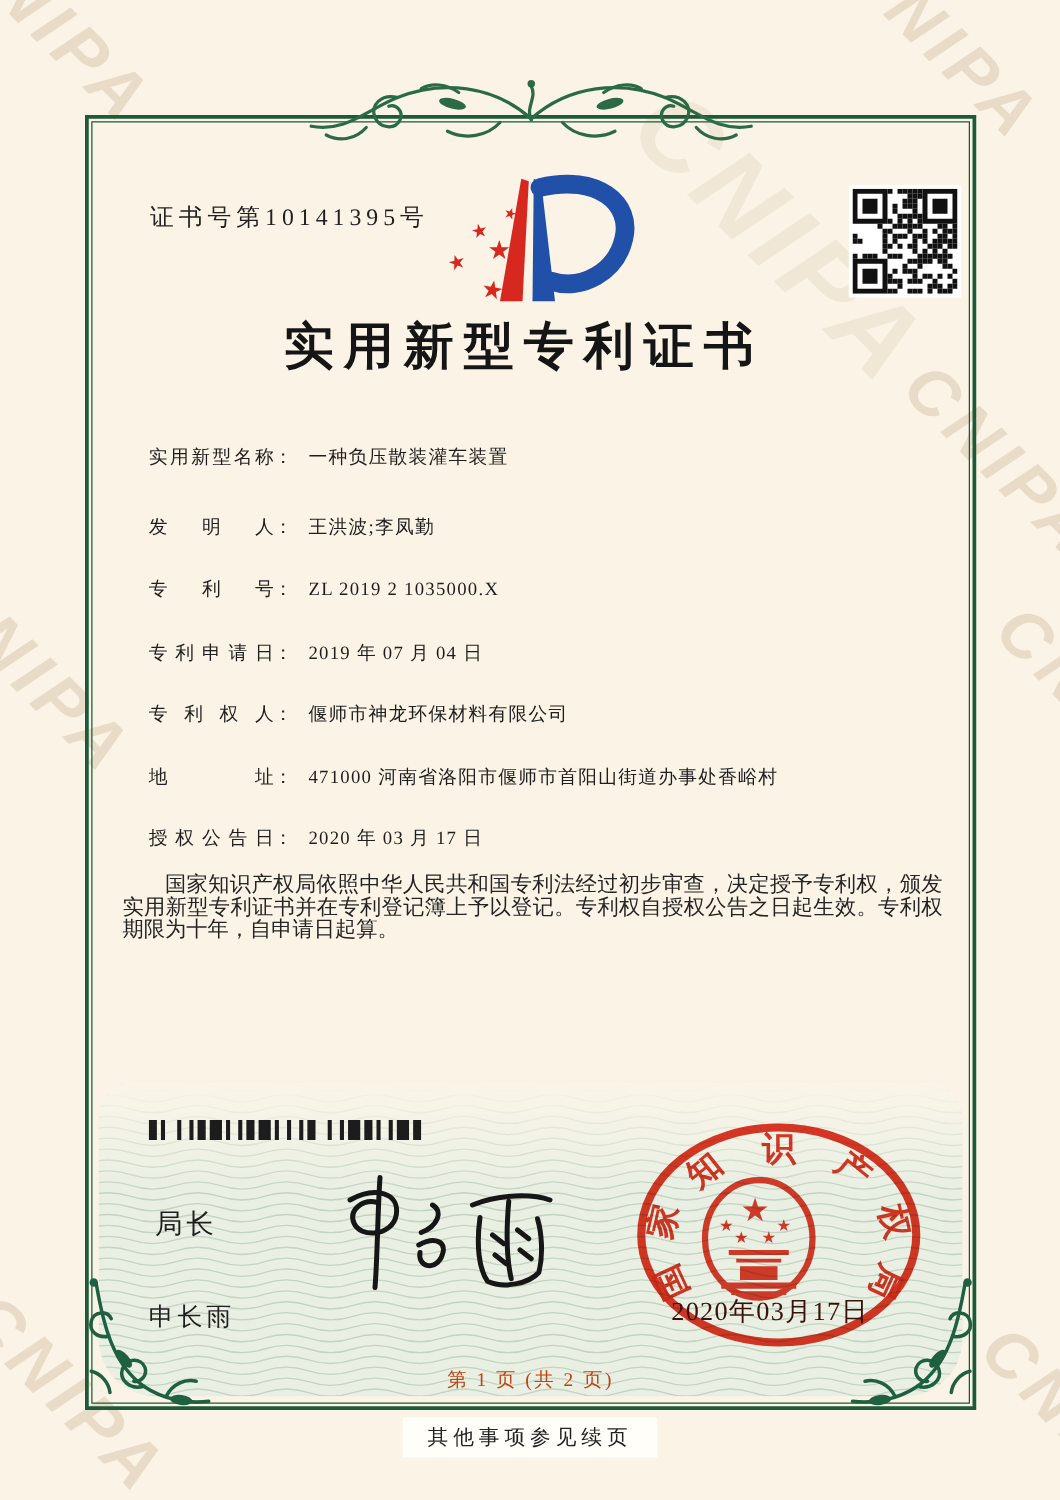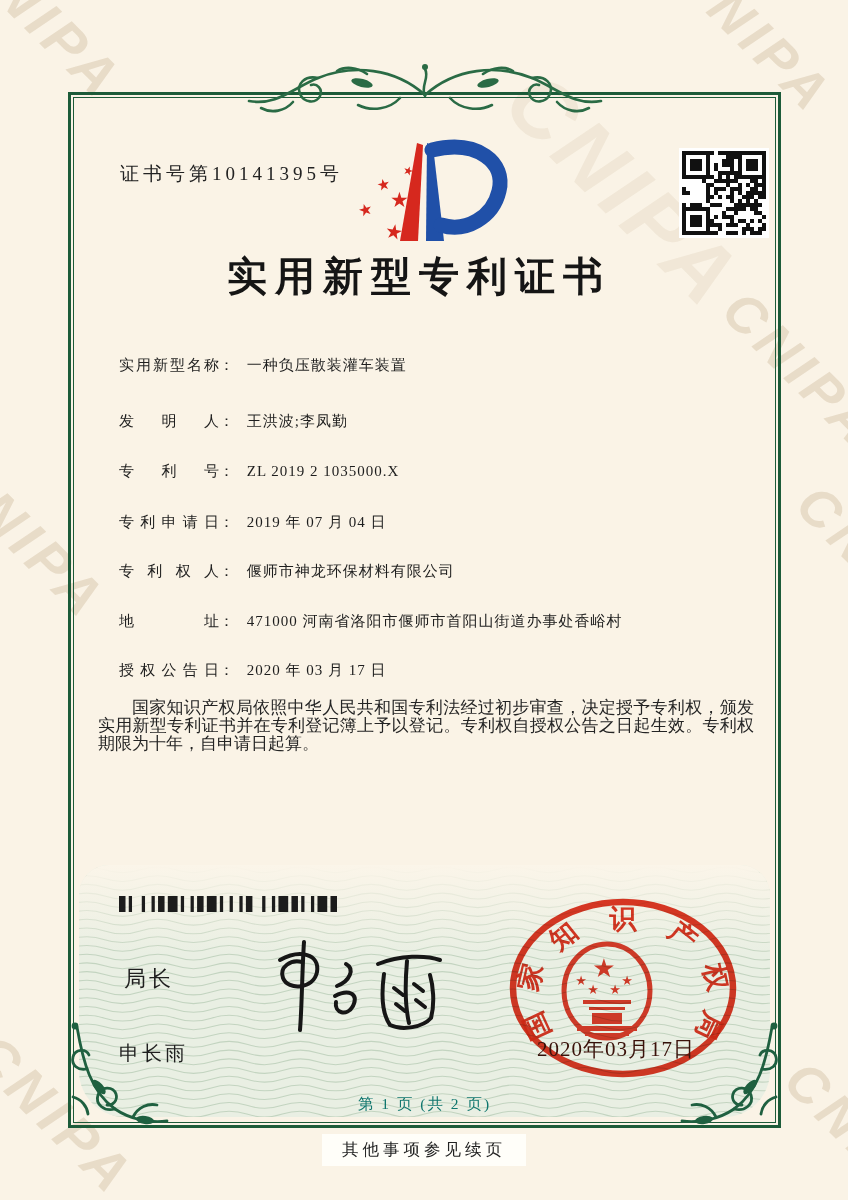--- a/index.html
+++ b/index.html
@@ -61,21 +61,21 @@
     font-size:17px;line-height:18px;text-align:justify;color:#242424;
   }
   .body-text p{margin:0;text-indent:2em;}
   .barcode{position:absolute;left:119px;top:896px;width:218px;height:16px;z-index:4;}
   .officer-title{position:absolute;left:124px;top:964px;font-size:22px;letter-spacing:3px;z-index:4;}
   .officer-name{position:absolute;left:119px;top:1040px;font-size:20px;letter-spacing:3px;z-index:4;}
   .signature{position:absolute;left:242px;top:926px;z-index:4;}
   .seal{position:absolute;left:504px;top:893px;z-index:5;mix-blend-mode:multiply;}
   .page-num{
     position:absolute;left:68px;top:1094px;width:713px;text-align:center;
-    font-size:15.5px;color:#0f766e;letter-spacing:2px;z-index:4;
+    font-size:15.5px;color:#c2410c;letter-spacing:2px;z-index:4;
   }
   .footer-note{
     position:absolute;left:0;top:1134px;width:100%;text-align:center;z-index:4;
   }
   .footer-note span{
     display:inline-block;background:#fffef9;padding:5px 20px;font-size:16.5px;
     letter-spacing:4px;color:#222;
   }
 </style>
 </head>

